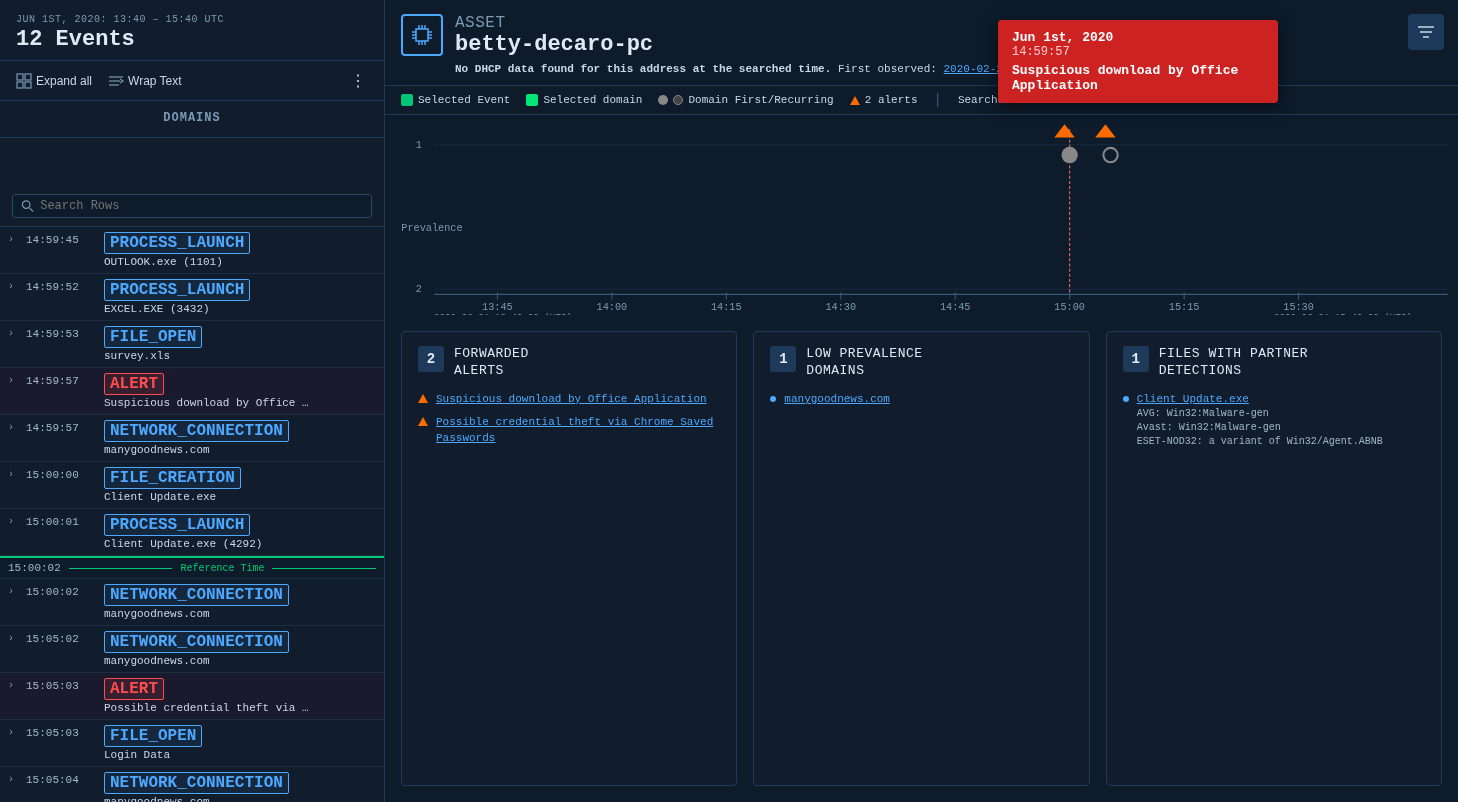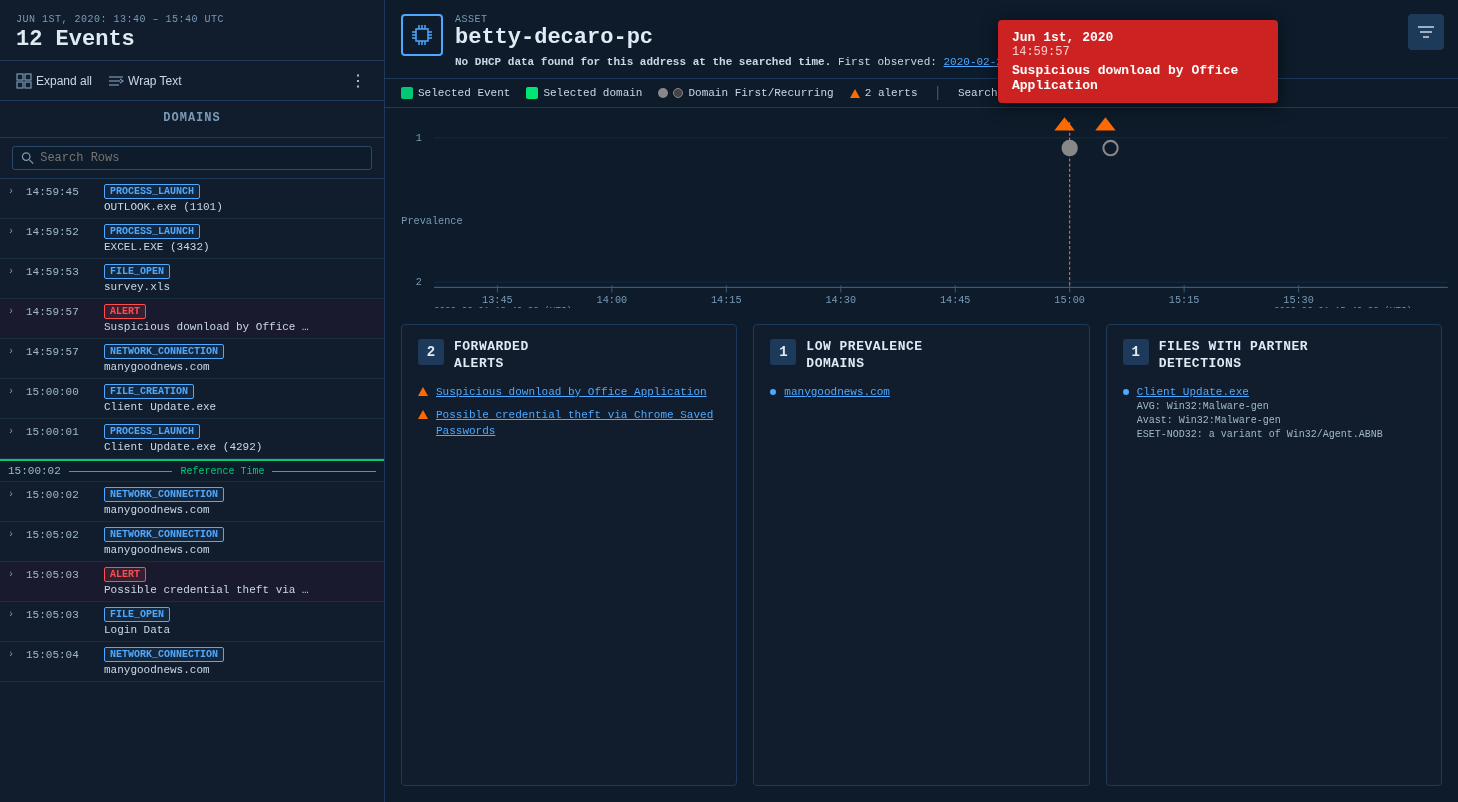--- a/index.html
+++ b/index.html
@@ -90,20 +90,21 @@
       border-bottom: 1px solid #1e3a5a;
     }
     .search-input-wrap {
       display: flex;
       align-items: center;
       background: #0d1b2a;
       border: 1px solid #2a4a6a;
       border-radius: 3px;
       padding: 4px 8px;
       gap: 6px;
+      margin-top: 48px;
     }
     .search-input-wrap input {
       background: none;
       border: none;
       outline: none;
       color: #c8d8e8;
       font-size: 12px;
       width: 100%;
       font-family: 'Courier New', monospace;
     }
@@ -147,21 +148,21 @@
       flex-shrink: 0;
       color: #a0b8c8;
       font-size: 11px;
       padding-top: 2px;
     }
     .event-content { flex: 1; min-width: 0; }
     .event-badge {
       display: inline-block;
       padding: 1px 5px;
       border-radius: 2px;
-      font-size: 10px;
+      font-size: 16px;
       font-weight: bold;
       margin-bottom: 2px;
       border: 1px solid;
     }
     .badge-process { border-color: #4da8ff; color: #4da8ff; background: rgba(77,168,255,0.08); }
     .badge-file-open { border-color: #4da8ff; color: #4da8ff; background: rgba(77,168,255,0.08); }
     .badge-file-creation { border-color: #4da8ff; color: #4da8ff; background: rgba(77,168,255,0.08); }
     .badge-alert { border-color: #ff4d4d; color: #ff4d4d; background: rgba(255,77,77,0.12); }
     .badge-network { border-color: #4da8ff; color: #4da8ff; background: rgba(77,168,255,0.08); }
     .event-label {
@@ -216,21 +217,21 @@
       border: 2px solid #4da8ff;
       border-radius: 4px;
       display: flex;
       align-items: center;
       justify-content: center;
       color: #4da8ff;
       font-size: 20px;
       flex-shrink: 0;
     }
     .asset-info .asset-label {
-      font-size: 10px;
+      font-size: 16px;
       color: #7a9bb5;
       text-transform: uppercase;
       letter-spacing: 0.5px;
     }
     .asset-info .asset-name {
       font-size: 22px;
       font-weight: bold;
       color: #e0eaf4;
     }
     .dhcp-notice {
@@ -378,21 +379,21 @@
       display: flex;
       align-items: center;
       justify-content: center;
       font-size: 14px;
       font-weight: bold;
       color: #e0eaf4;
       flex-shrink: 0;
     }
     .panel-title {
       font-size: 13px;
-      font-weight: bold;
+      font-weight: normal;
       color: #e0eaf4;
       text-transform: uppercase;
       letter-spacing: 0.5px;
       line-height: 1.3;
     }
     .panel-list {
       list-style: none;
       padding: 0;
     }
     .panel-list li {

